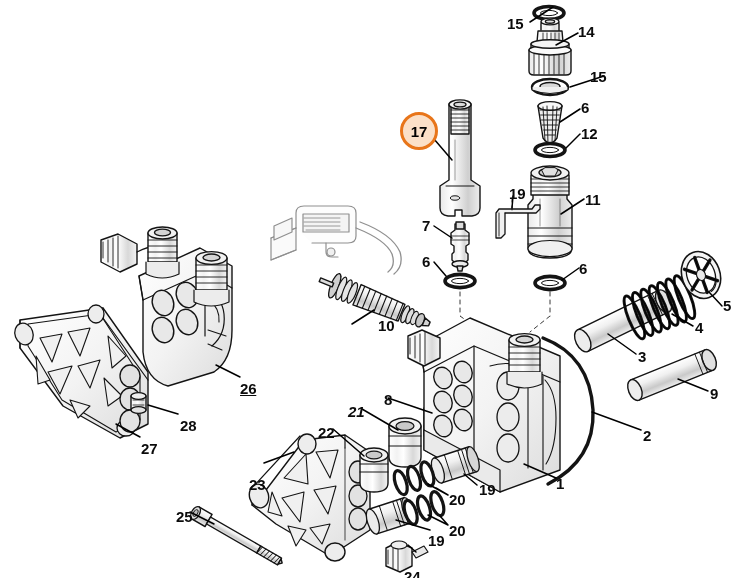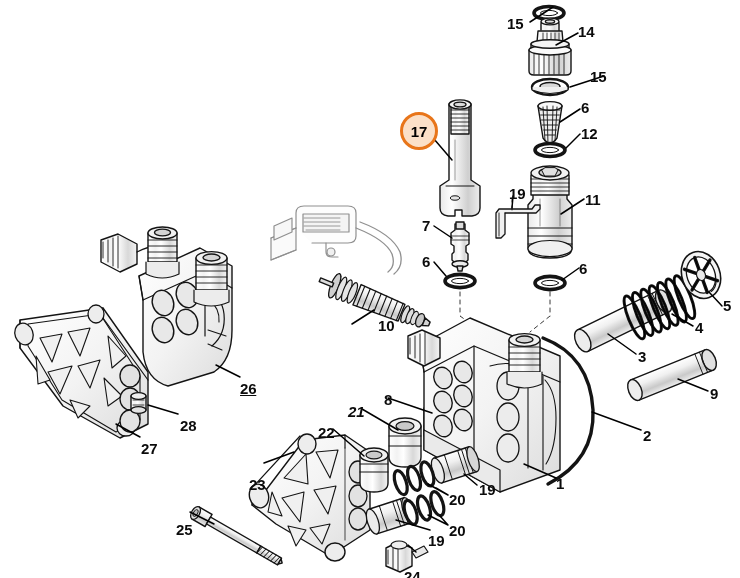--- a/index.html
+++ b/index.html
@@ -540,21 +540,21 @@
   <div class="part-label" style="left:710px; top:386px;">9</div>
   <div class="part-label" style="left:334px; top:318px;margin-left:44px;">10</div>
   <div class="part-label" style="left:240px; top:381px;text-decoration:underline;">26</div>
   <div class="part-label" style="left:180px; top:418px;">28</div>
   <div class="part-label" style="left:141px; top:441px;">27</div>
   <div class="part-label" style="left:643px; top:428px;">2</div>
   <div class="part-label" style="left:384px; top:392px;">8</div>
   <div class="part-label" style="left:348px; top:404px;font-style:italic;">21</div>
   <div class="part-label" style="left:318px; top:425px;">22</div>
   <div class="part-label" style="left:249px; top:461px;margin-top:16px;">23</div>
-  <div class="part-label" style="left:176px; top:522px;">25</div>
+  <div class="part-label" style="left:176px; top:509px;">25</div>
   <div class="part-label" style="left:556px; top:476px;">1</div>
   <div class="part-label" style="left:479px; top:482px;">19</div>
   <div class="part-label" style="left:449px; top:492px;">20</div>
   <div class="part-label" style="left:428px; top:533px;">19</div>
   <div class="part-label" style="left:449px; top:523px;">20</div>
   <div class="part-label" style="left:404px; top:548px;margin-top:21px;">24</div>
 
   <div class="callout-badge" style="left:400px; top:112px;">17</div>
 
 </div>

